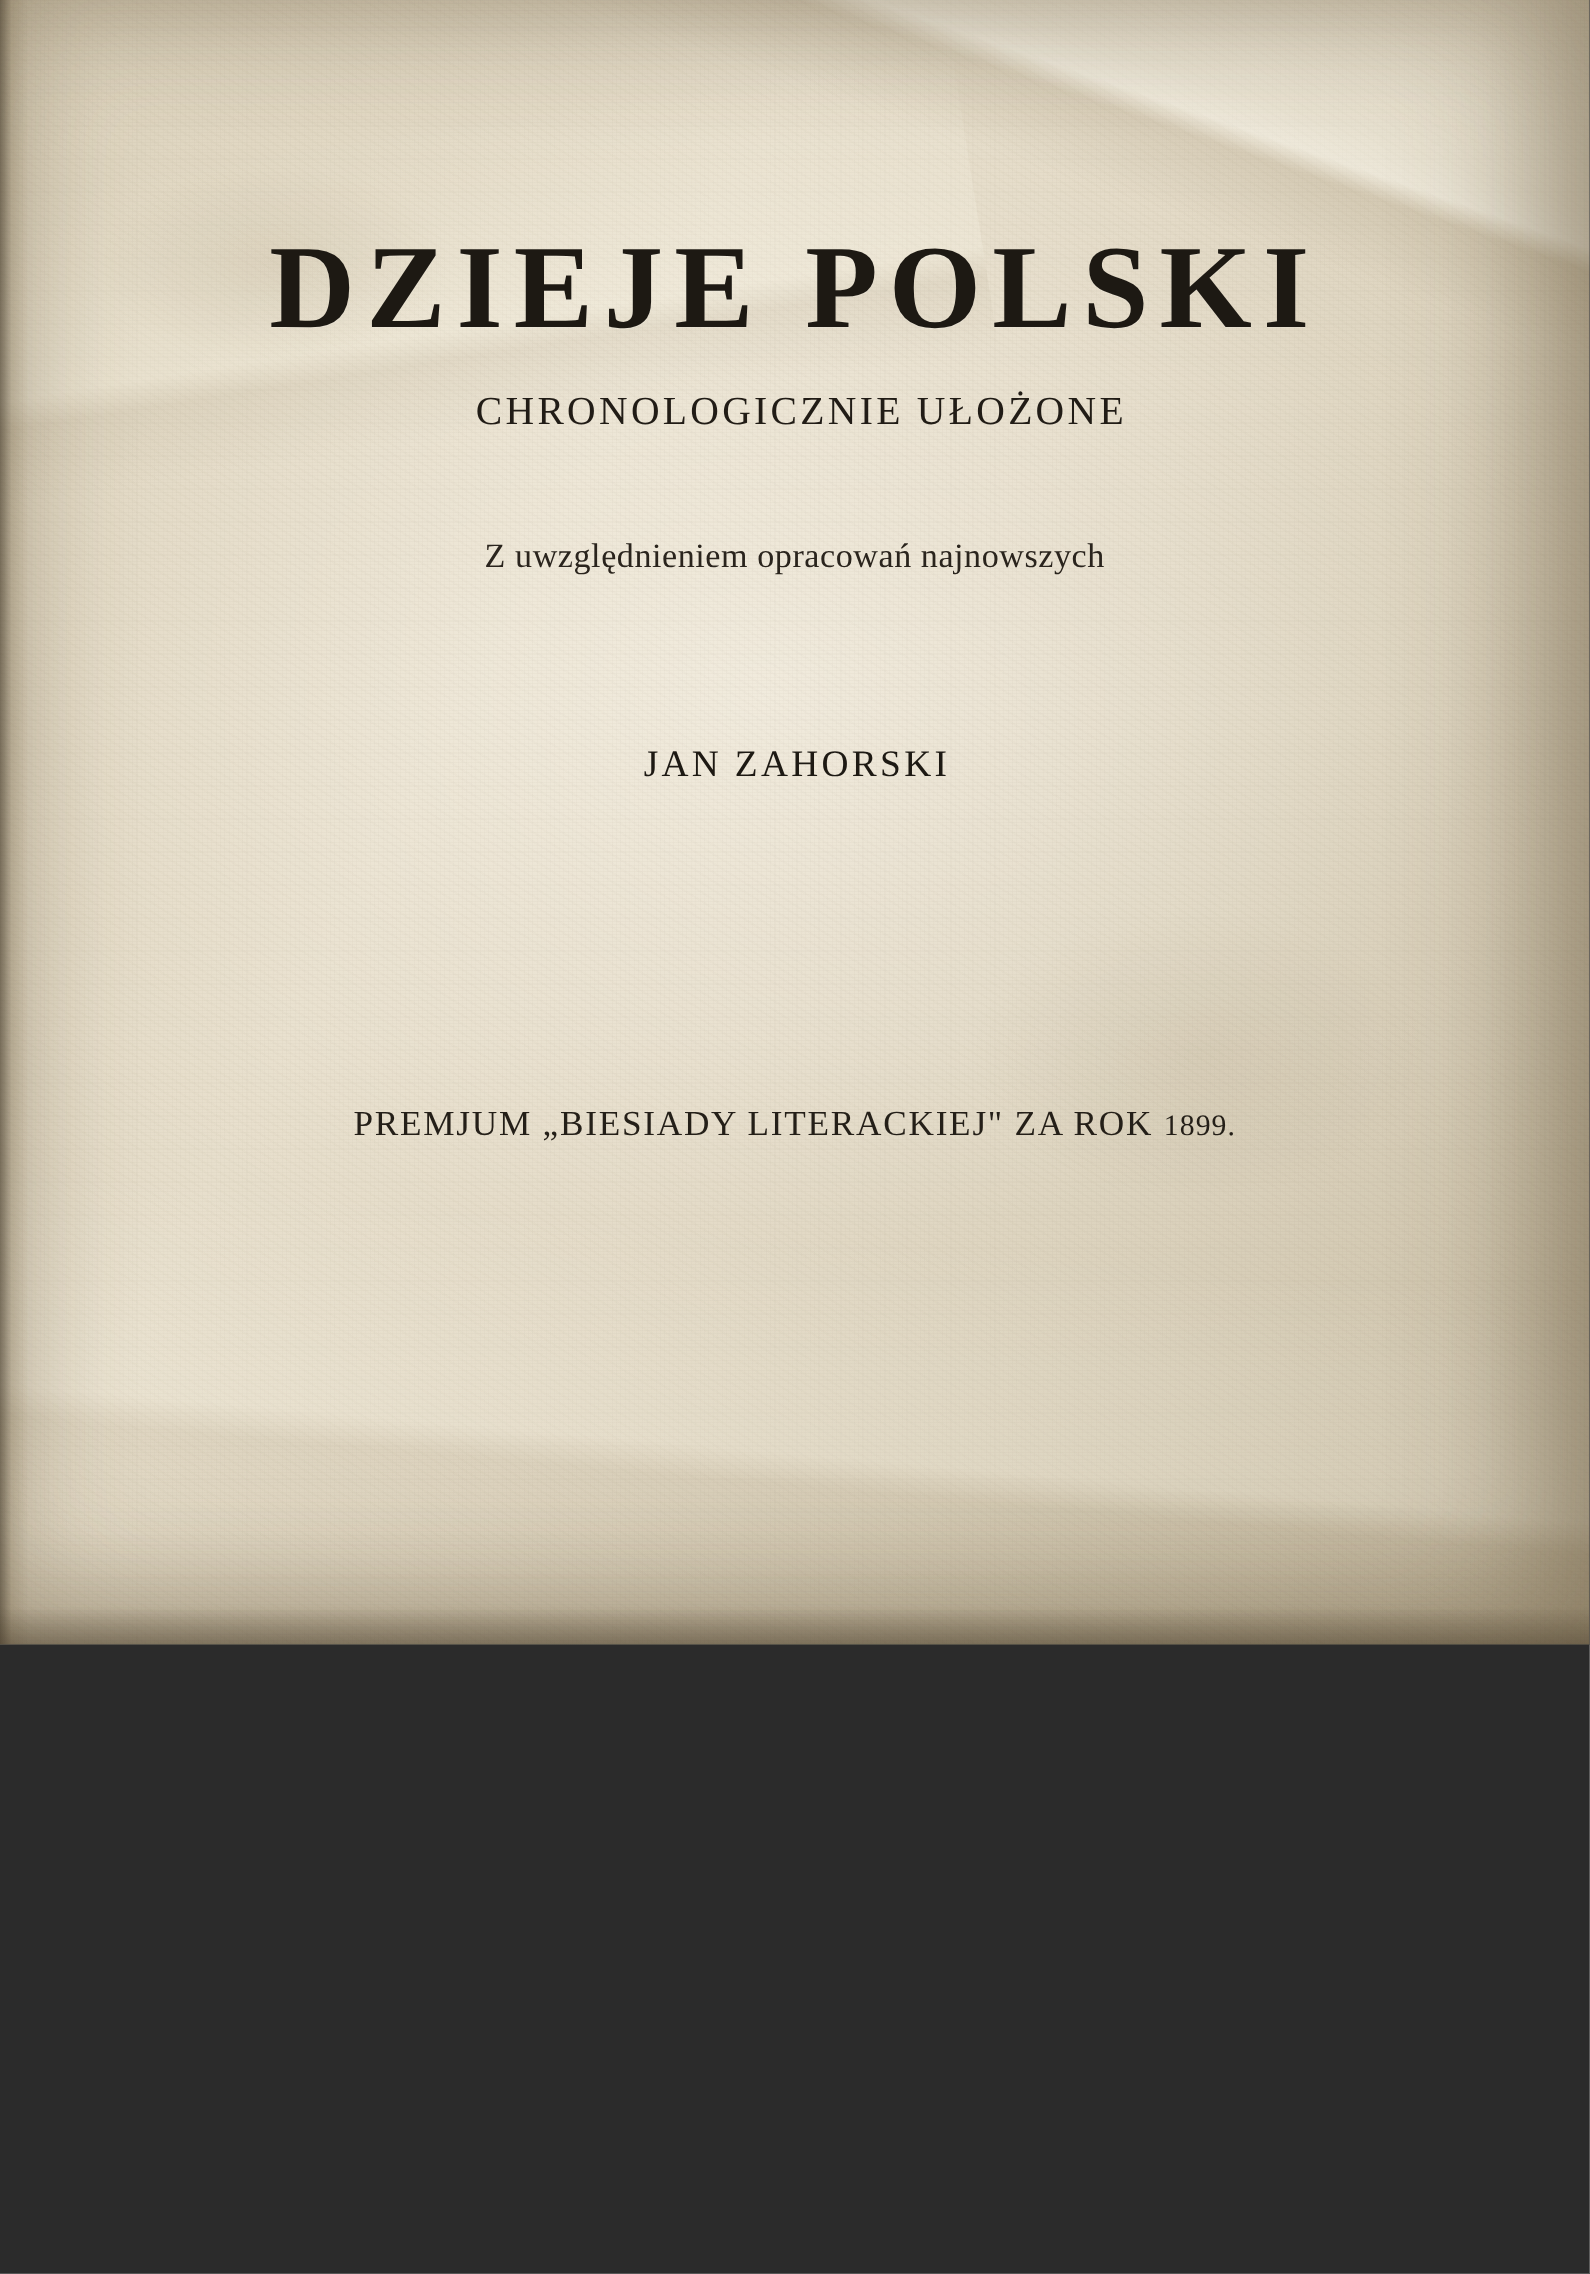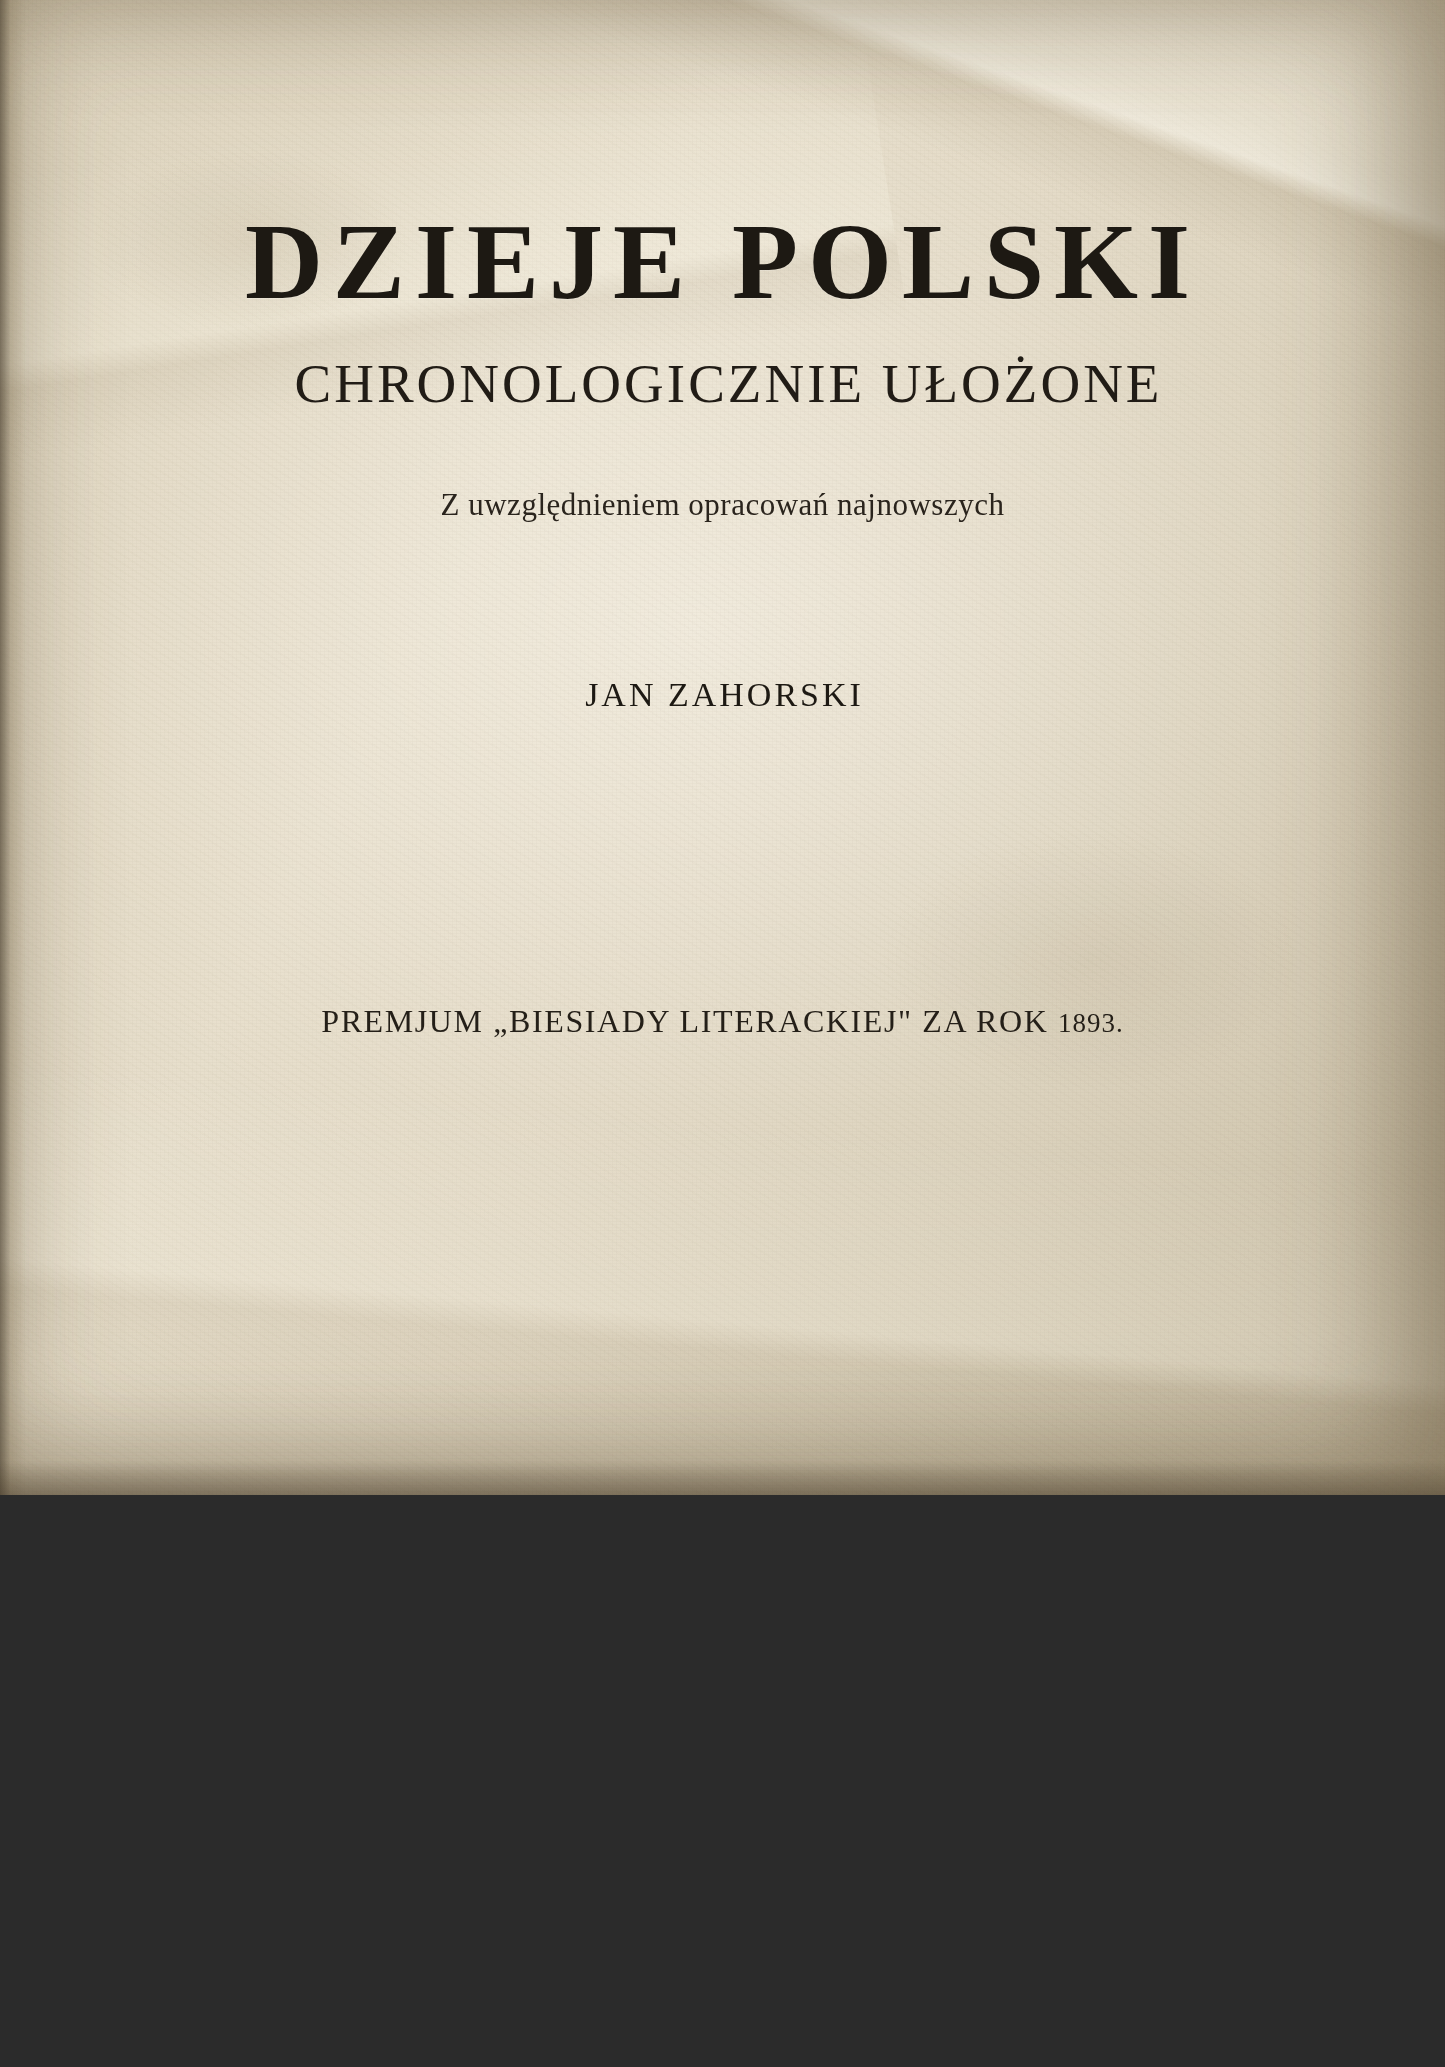--- a/index.html
+++ b/index.html
@@ -115,21 +115,21 @@
     letter-spacing: 10px;
     font-weight: 700;
     line-height: 1.0;
     color: #1d1913;
     text-shadow: 0 1px 0 rgba(255,255,255,0.18);
   }
   .title-sub {
     position: absolute;
     top: 352px;
     left: 12px; right: 0;
-    font-size: 55px;
+    font-size: 36px;
     letter-spacing: 3px;
     font-weight: 400;
     color: #211c16;
   }
   .subtitle-line {
     position: absolute;
     top: 487px;
     left: 0; right: 0;
     font-size: 31px;
     letter-spacing: 0.5px;
@@ -216,21 +216,21 @@
 
     <div class="title-sub">CHRONOLOGICZNIE UŁOŻONE</div>
 
     <div class="subtitle-line">Z uwzględnieniem opracowań najnowszych</div>
 
 
     <div class="author">JAN ZAHORSKI</div>
 
     <div class="premium">
       <span>PREMJUM „BIESIADY LITERACKIEJ" ZA ROK</span>
-      <span class="yr">1893.</span>
+      <span class="yr">1899.</span>
     </div>
 
 
   </div>
 
   <div class="vignette"></div>
   <div class="edge-left"></div>
   <div class="edge-bottom"></div>
 </div>
 

